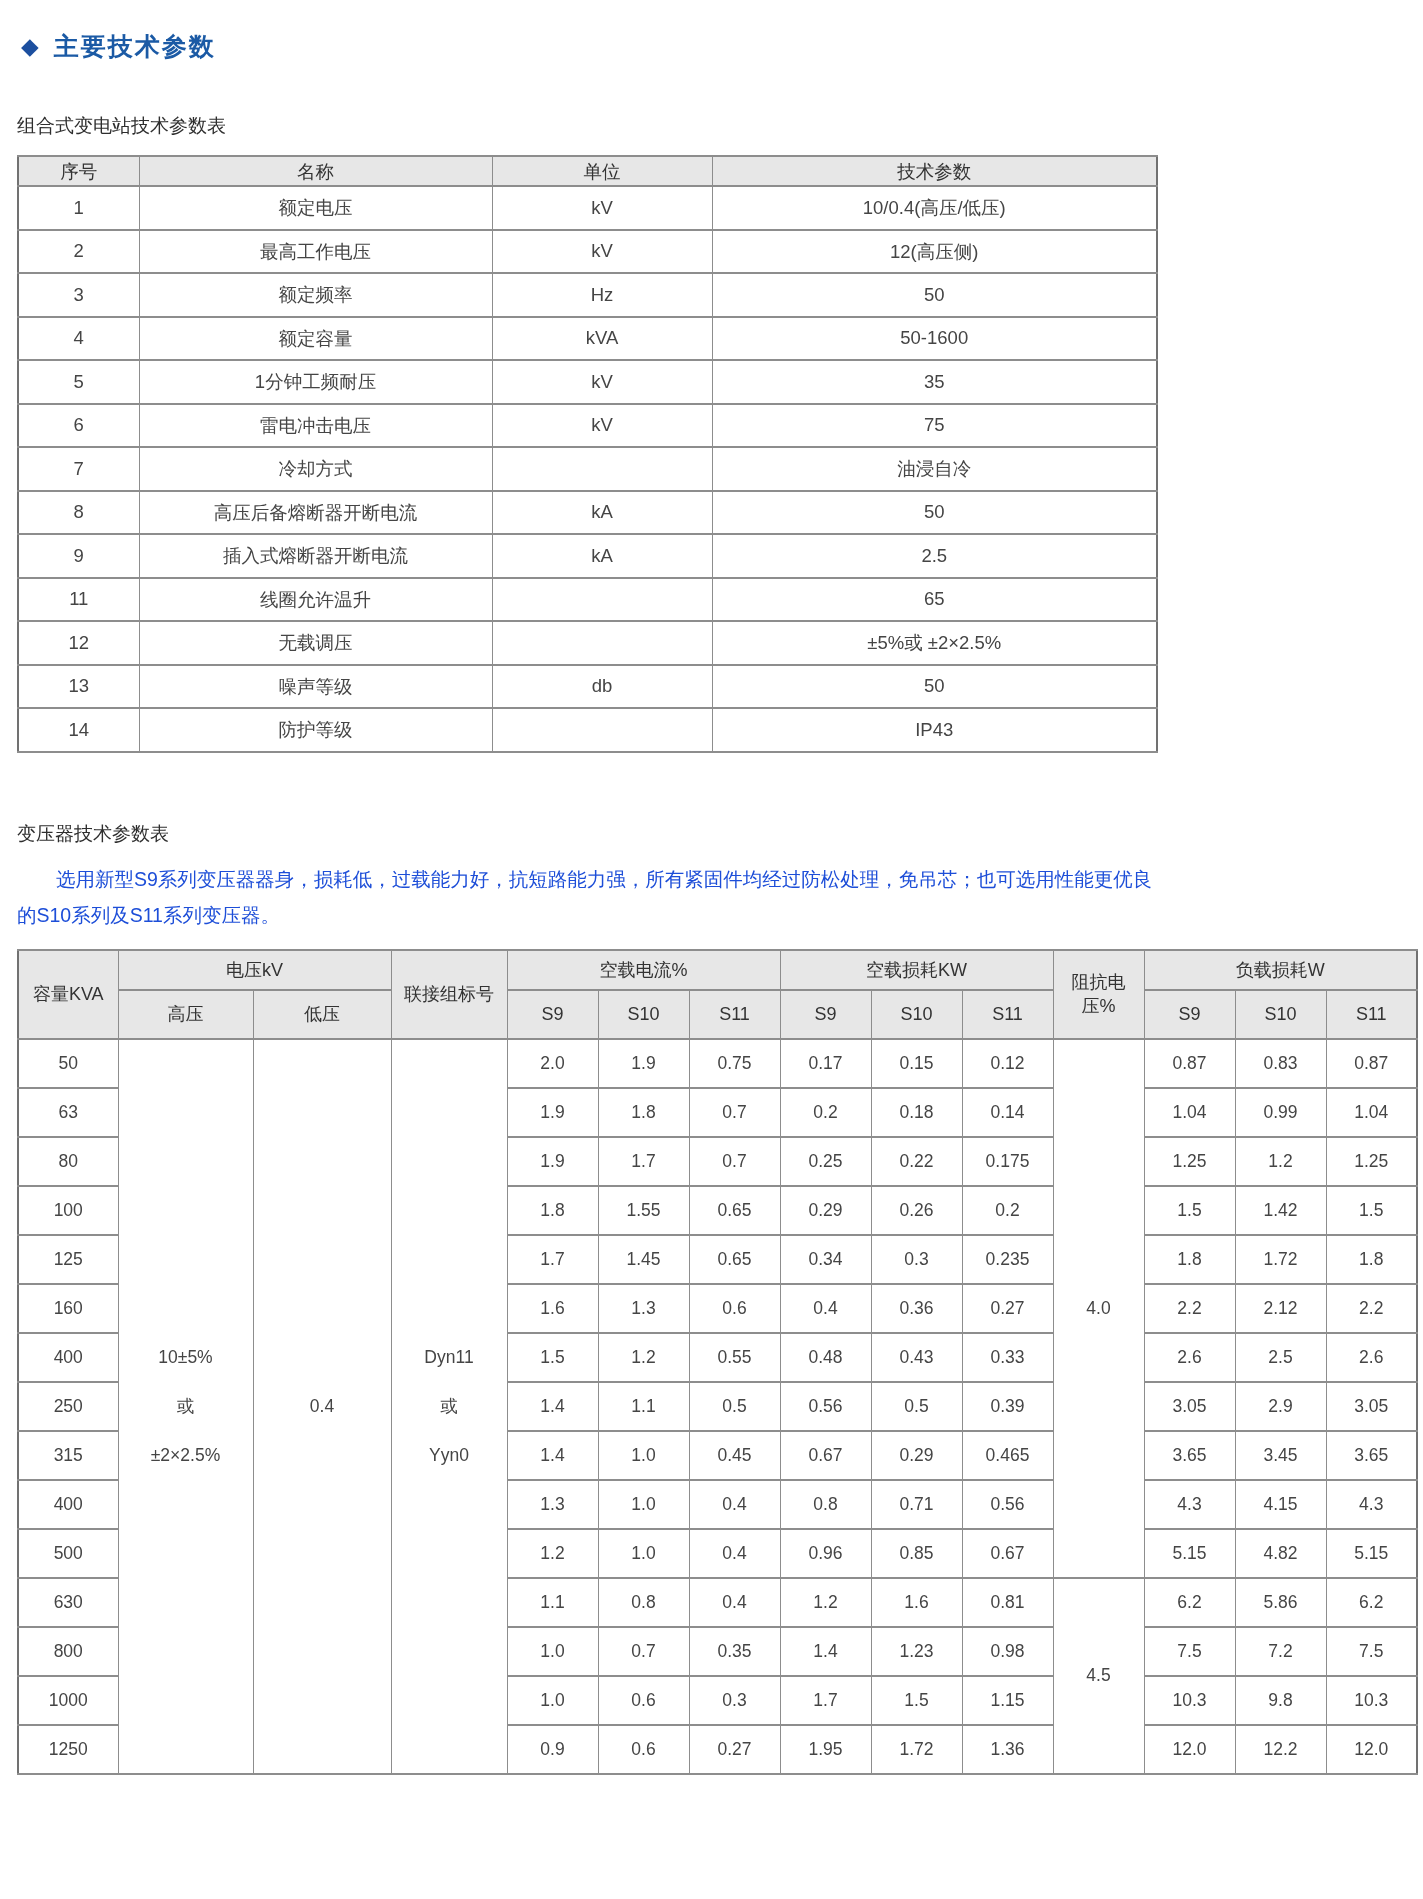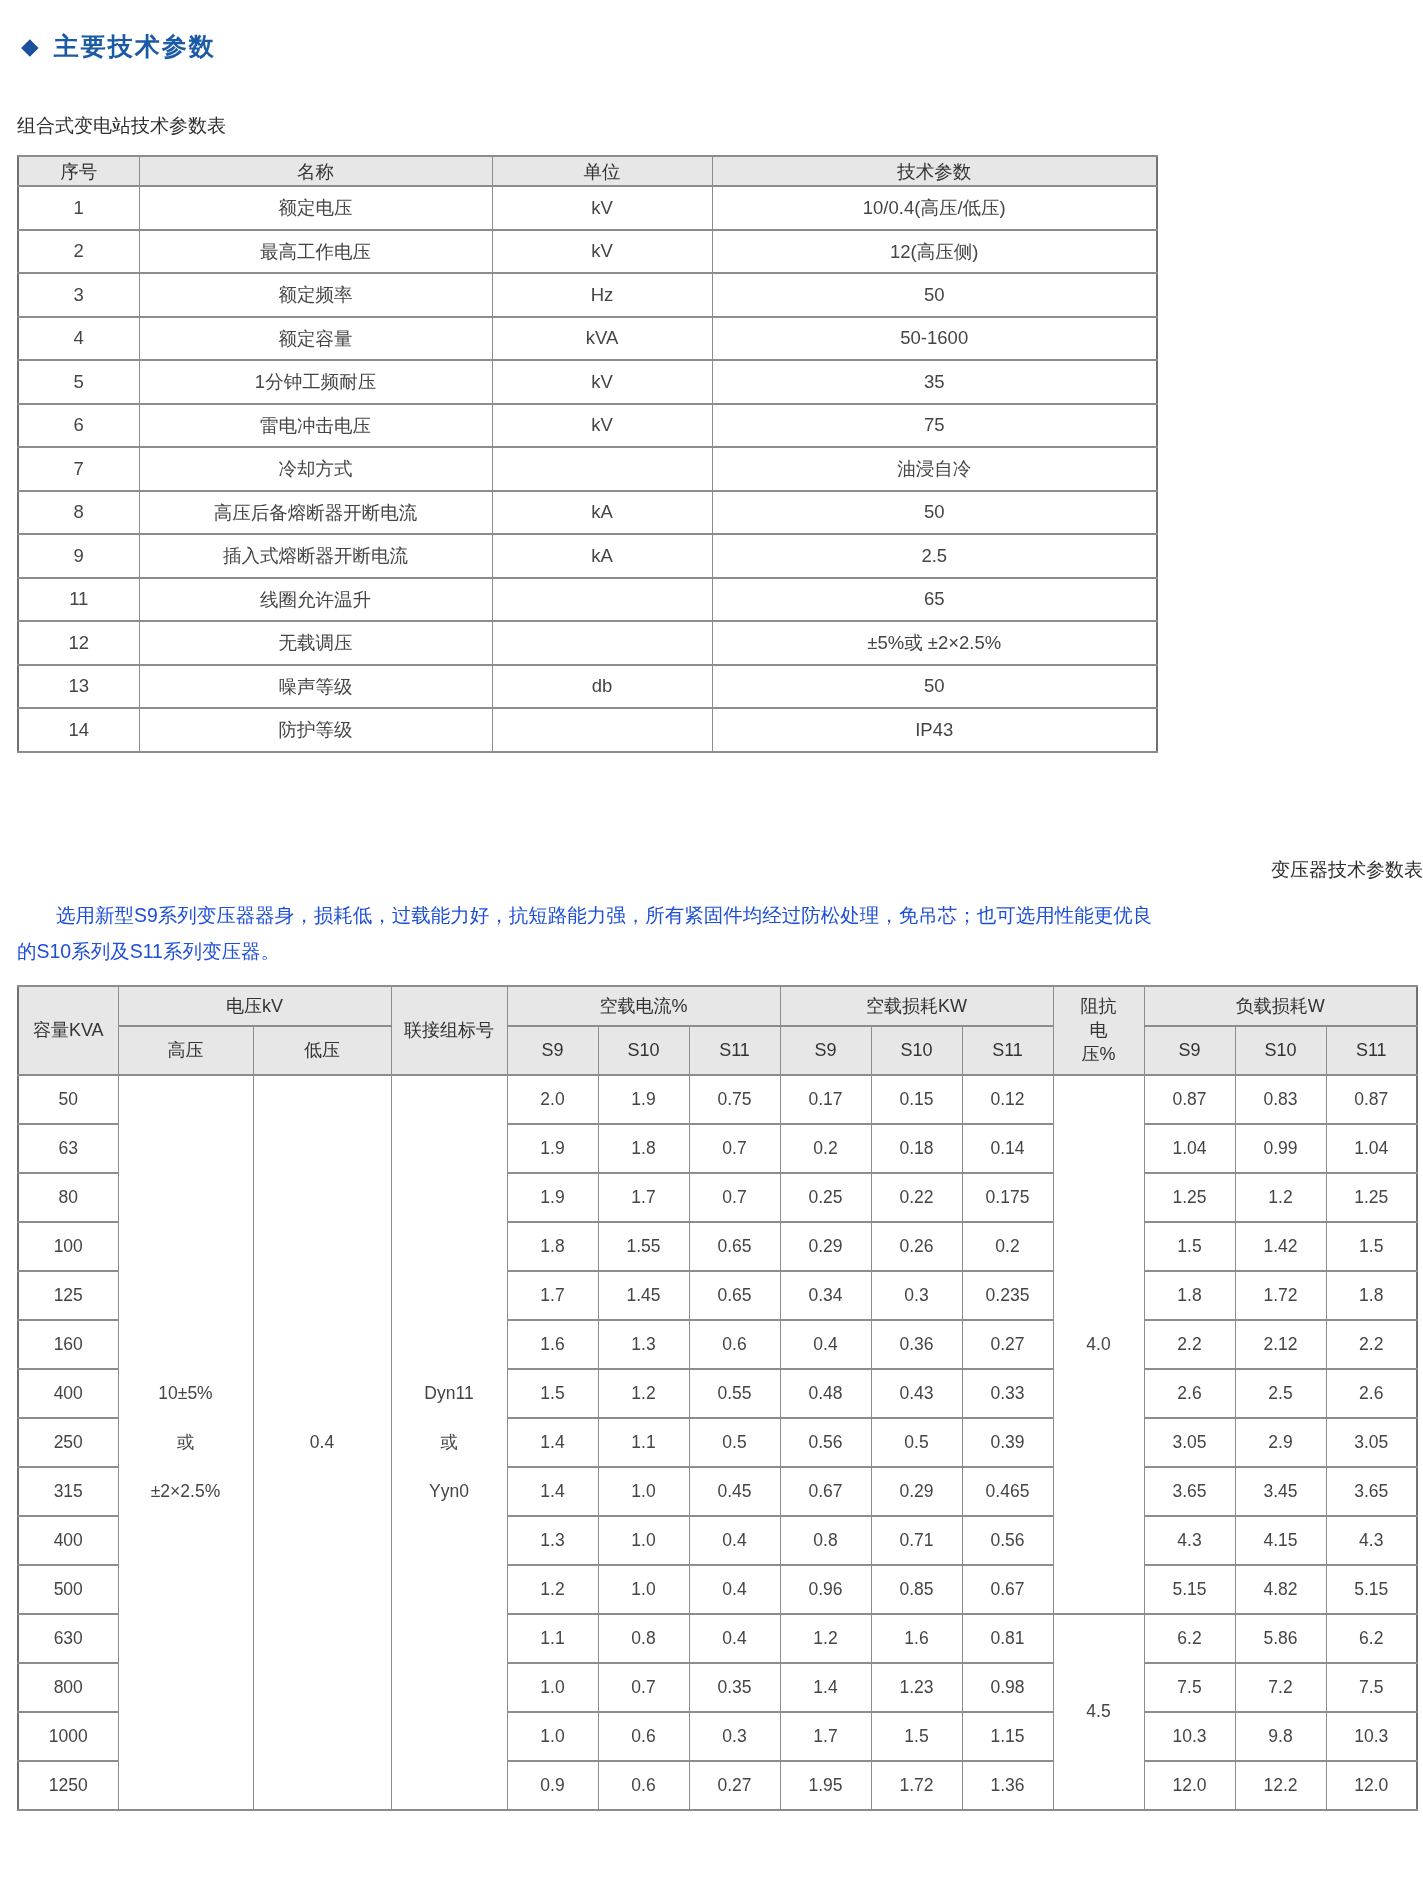--- a/index.html
+++ b/index.html
@@ -12,21 +12,21 @@
   .content { padding:30px 0 0 17px; }
 
   .section-title{
     display:flex; align-items:center; gap:15px;
     color:#1b5aa5; font-size:25px; font-weight:bold; letter-spacing:2px;
     padding-left:4px;
   }
   .diamond{ font-size:23px; color:#1c4f9f; letter-spacing:0; }
 
   .caption{ font-size:19px; color:#2e2e2e; margin-top:50px; }
-  .caption2{ margin-top:104px;text-align:right; }
+  .caption2{ margin-top:68px; }
 
   .intro{
     width:1150px; font-size:19.5px; line-height:36px; color:#1d4ed8;
     text-indent:2em; margin-top:14px;
   }
 
   table{ border-collapse:collapse; table-layout:fixed; margin-top:16px; }
   th,td{
     border:1px solid #8d8d8d; border-top-width:2px; border-bottom-width:2px;
     text-align:center; vertical-align:middle; font-weight:normal;
@@ -39,21 +39,21 @@
   #t1{ width:1139px; font-size:18.5px; }
   #t1 thead th{ height:30px; }
   #t1 tbody td{ height:43.5px; color:#454545; }
 
   
   #t2{ width:1399px; }
   #t2 thead th{ font-size:18px; }
   #t2 thead tr.h1 th{ height:40px;margin-top:36px; }
   #t2 thead tr.h2 th{ height:49px; }
   #t2 tbody td{ height:49px; font-size:17.5px; color:#454545; }
-  #t2 th.imp{ padding:0 22px; line-height:24px; }
+  #t2 th.imp{ padding:0 10px; line-height:24px; }
   #t2 td.multiline{ white-space:pre-line; line-height:49px; }
 </style>
 </head>
 <body>
 
 <div class="content">
 
   <div class="section-title">
     <span class="diamond">◆</span>
     <span>主要技术参数</span>

